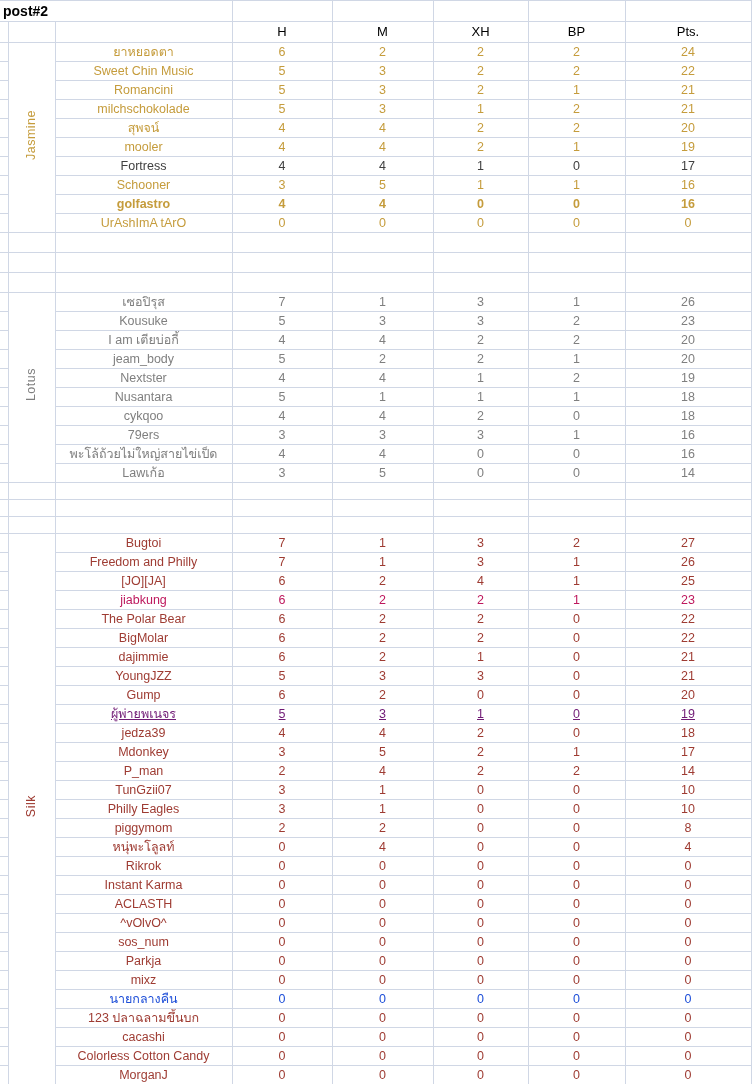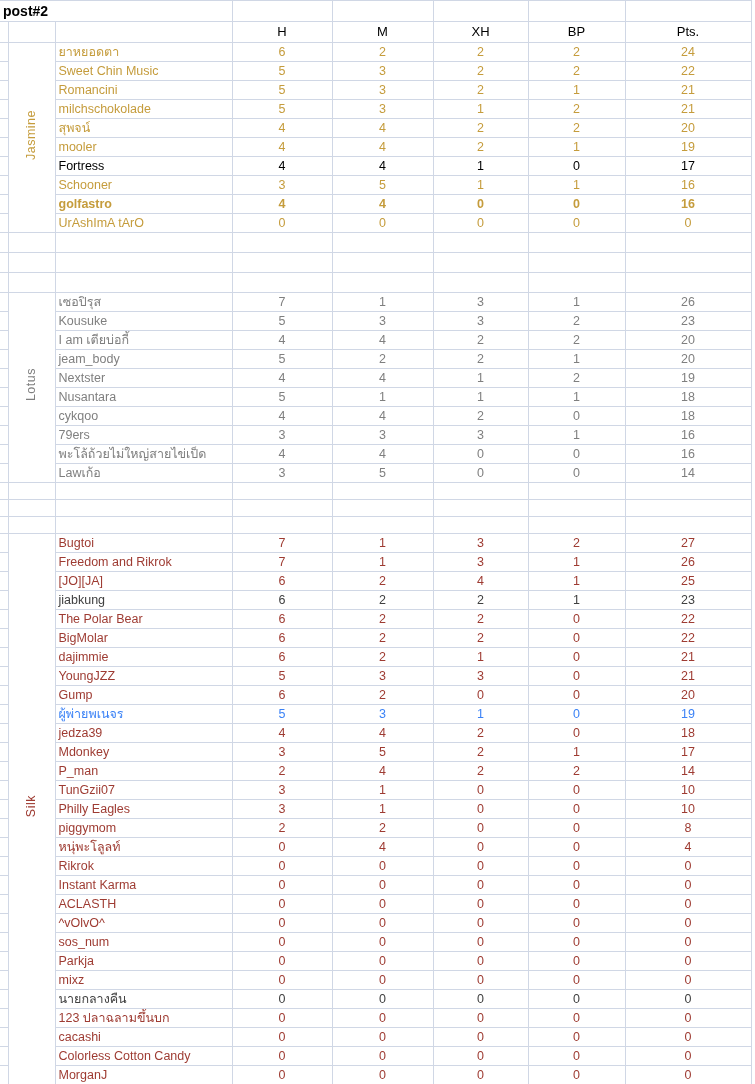--- a/index.html
+++ b/index.html
@@ -13,21 +13,21 @@
   td {
     border:1px solid var(--grid);
     padding:0 3px; height:19px; line-height:18px;
     font-size:12.5px; white-space:nowrap; overflow:hidden;
     vertical-align:middle;
   }
   td:first-child { border-left:none;margin-left:24px; }
   tr.title-row td, tr.header-row td { height:21px; line-height:20px; }
   td.title { font-weight:bold; font-size:14px; color:var(--ink); overflow:visible; }
   td.hdr { text-align:center; color:var(--ink); font-size:13px; padding:0; }
-  td.name { text-align:left; }
+  td.name { text-align:center; }
   td.num { text-align:center; padding:0; }
   td.glabel { text-align:center; vertical-align:middle; padding:0; overflow:visible; }
   .rot {
     display:inline-block;
     writing-mode:vertical-rl; transform:rotate(180deg);
     font-size:12.5px; line-height:1; letter-spacing:0.5px;
   }
   tr.sep-a td { height:20px; }
   tr.sep-b td { height:17px; }
 </style>
@@ -112,21 +112,21 @@
       </tr>
       <tr style="color: rgb(197, 156, 60);">
         <td></td>
         <td class="name">mooler</td>
         <td class="num">4</td>
         <td class="num">4</td>
         <td class="num">2</td>
         <td class="num">1</td>
         <td class="num">19</td>
       </tr>
-      <tr style="color: #000000;">
+      <tr style="color: #404040;">
         <td></td>
         <td class="name">Fortress</td>
         <td class="num">4</td>
         <td class="num">4</td>
         <td class="num">1</td>
         <td class="num">0</td>
         <td class="num">17</td>
       </tr>
       <tr style="color: rgb(197, 156, 60);">
         <td></td>
@@ -311,37 +311,37 @@
         <td class="glabel" rowspan="29"><span class="rot">Silk</span></td>
         <td class="name">Bugtoi</td>
         <td class="num">7</td>
         <td class="num">1</td>
         <td class="num">3</td>
         <td class="num">2</td>
         <td class="num">27</td>
       </tr>
       <tr style="color: rgb(158, 59, 50);">
         <td></td>
-        <td class="name">Freedom and Rikrok</td>
+        <td class="name">Freedom and Philly</td>
         <td class="num">7</td>
         <td class="num">1</td>
         <td class="num">3</td>
         <td class="num">1</td>
         <td class="num">26</td>
       </tr>
       <tr style="color: rgb(158, 59, 50);">
         <td></td>
         <td class="name">[JO][JA]</td>
         <td class="num">6</td>
         <td class="num">2</td>
         <td class="num">4</td>
         <td class="num">1</td>
         <td class="num">25</td>
       </tr>
-      <tr style="color: #404040; padding-left: 48px;">
+      <tr style="color: #be185d; padding-left: 48px;">
         <td></td>
         <td class="name">jiabkung</td>
         <td class="num">6</td>
         <td class="num">2</td>
         <td class="num">2</td>
         <td class="num">1</td>
         <td class="num">23</td>
       </tr>
       <tr style="color: rgb(158, 59, 50);">
         <td></td>
@@ -381,21 +381,21 @@
       </tr>
       <tr style="color: rgb(158, 59, 50);">
         <td></td>
         <td class="name">Gump</td>
         <td class="num">6</td>
         <td class="num">2</td>
         <td class="num">0</td>
         <td class="num">0</td>
         <td class="num">20</td>
       </tr>
-      <tr style="color: #3b82f6;">
+      <tr style="color: #701a75; text-decoration: underline;">
         <td></td>
         <td class="name">ผู้พ่ายพเนจร</td>
         <td class="num">5</td>
         <td class="num">3</td>
         <td class="num">1</td>
         <td class="num">0</td>
         <td class="num">19</td>
       </tr>
       <tr style="color: rgb(158, 59, 50);">
         <td></td>
@@ -516,21 +516,21 @@
       </tr>
       <tr style="color: rgb(158, 59, 50);">
         <td></td>
         <td class="name">mixz</td>
         <td class="num">0</td>
         <td class="num">0</td>
         <td class="num">0</td>
         <td class="num">0</td>
         <td class="num">0</td>
       </tr>
-      <tr style="color: #404040; padding-left: 24px;">
+      <tr style="color: #1d4ed8; padding-left: 24px;">
         <td></td>
         <td class="name">นายกลางคืน</td>
         <td class="num">0</td>
         <td class="num">0</td>
         <td class="num">0</td>
         <td class="num">0</td>
         <td class="num">0</td>
       </tr>
       <tr style="color: rgb(158, 59, 50);">
         <td></td>

